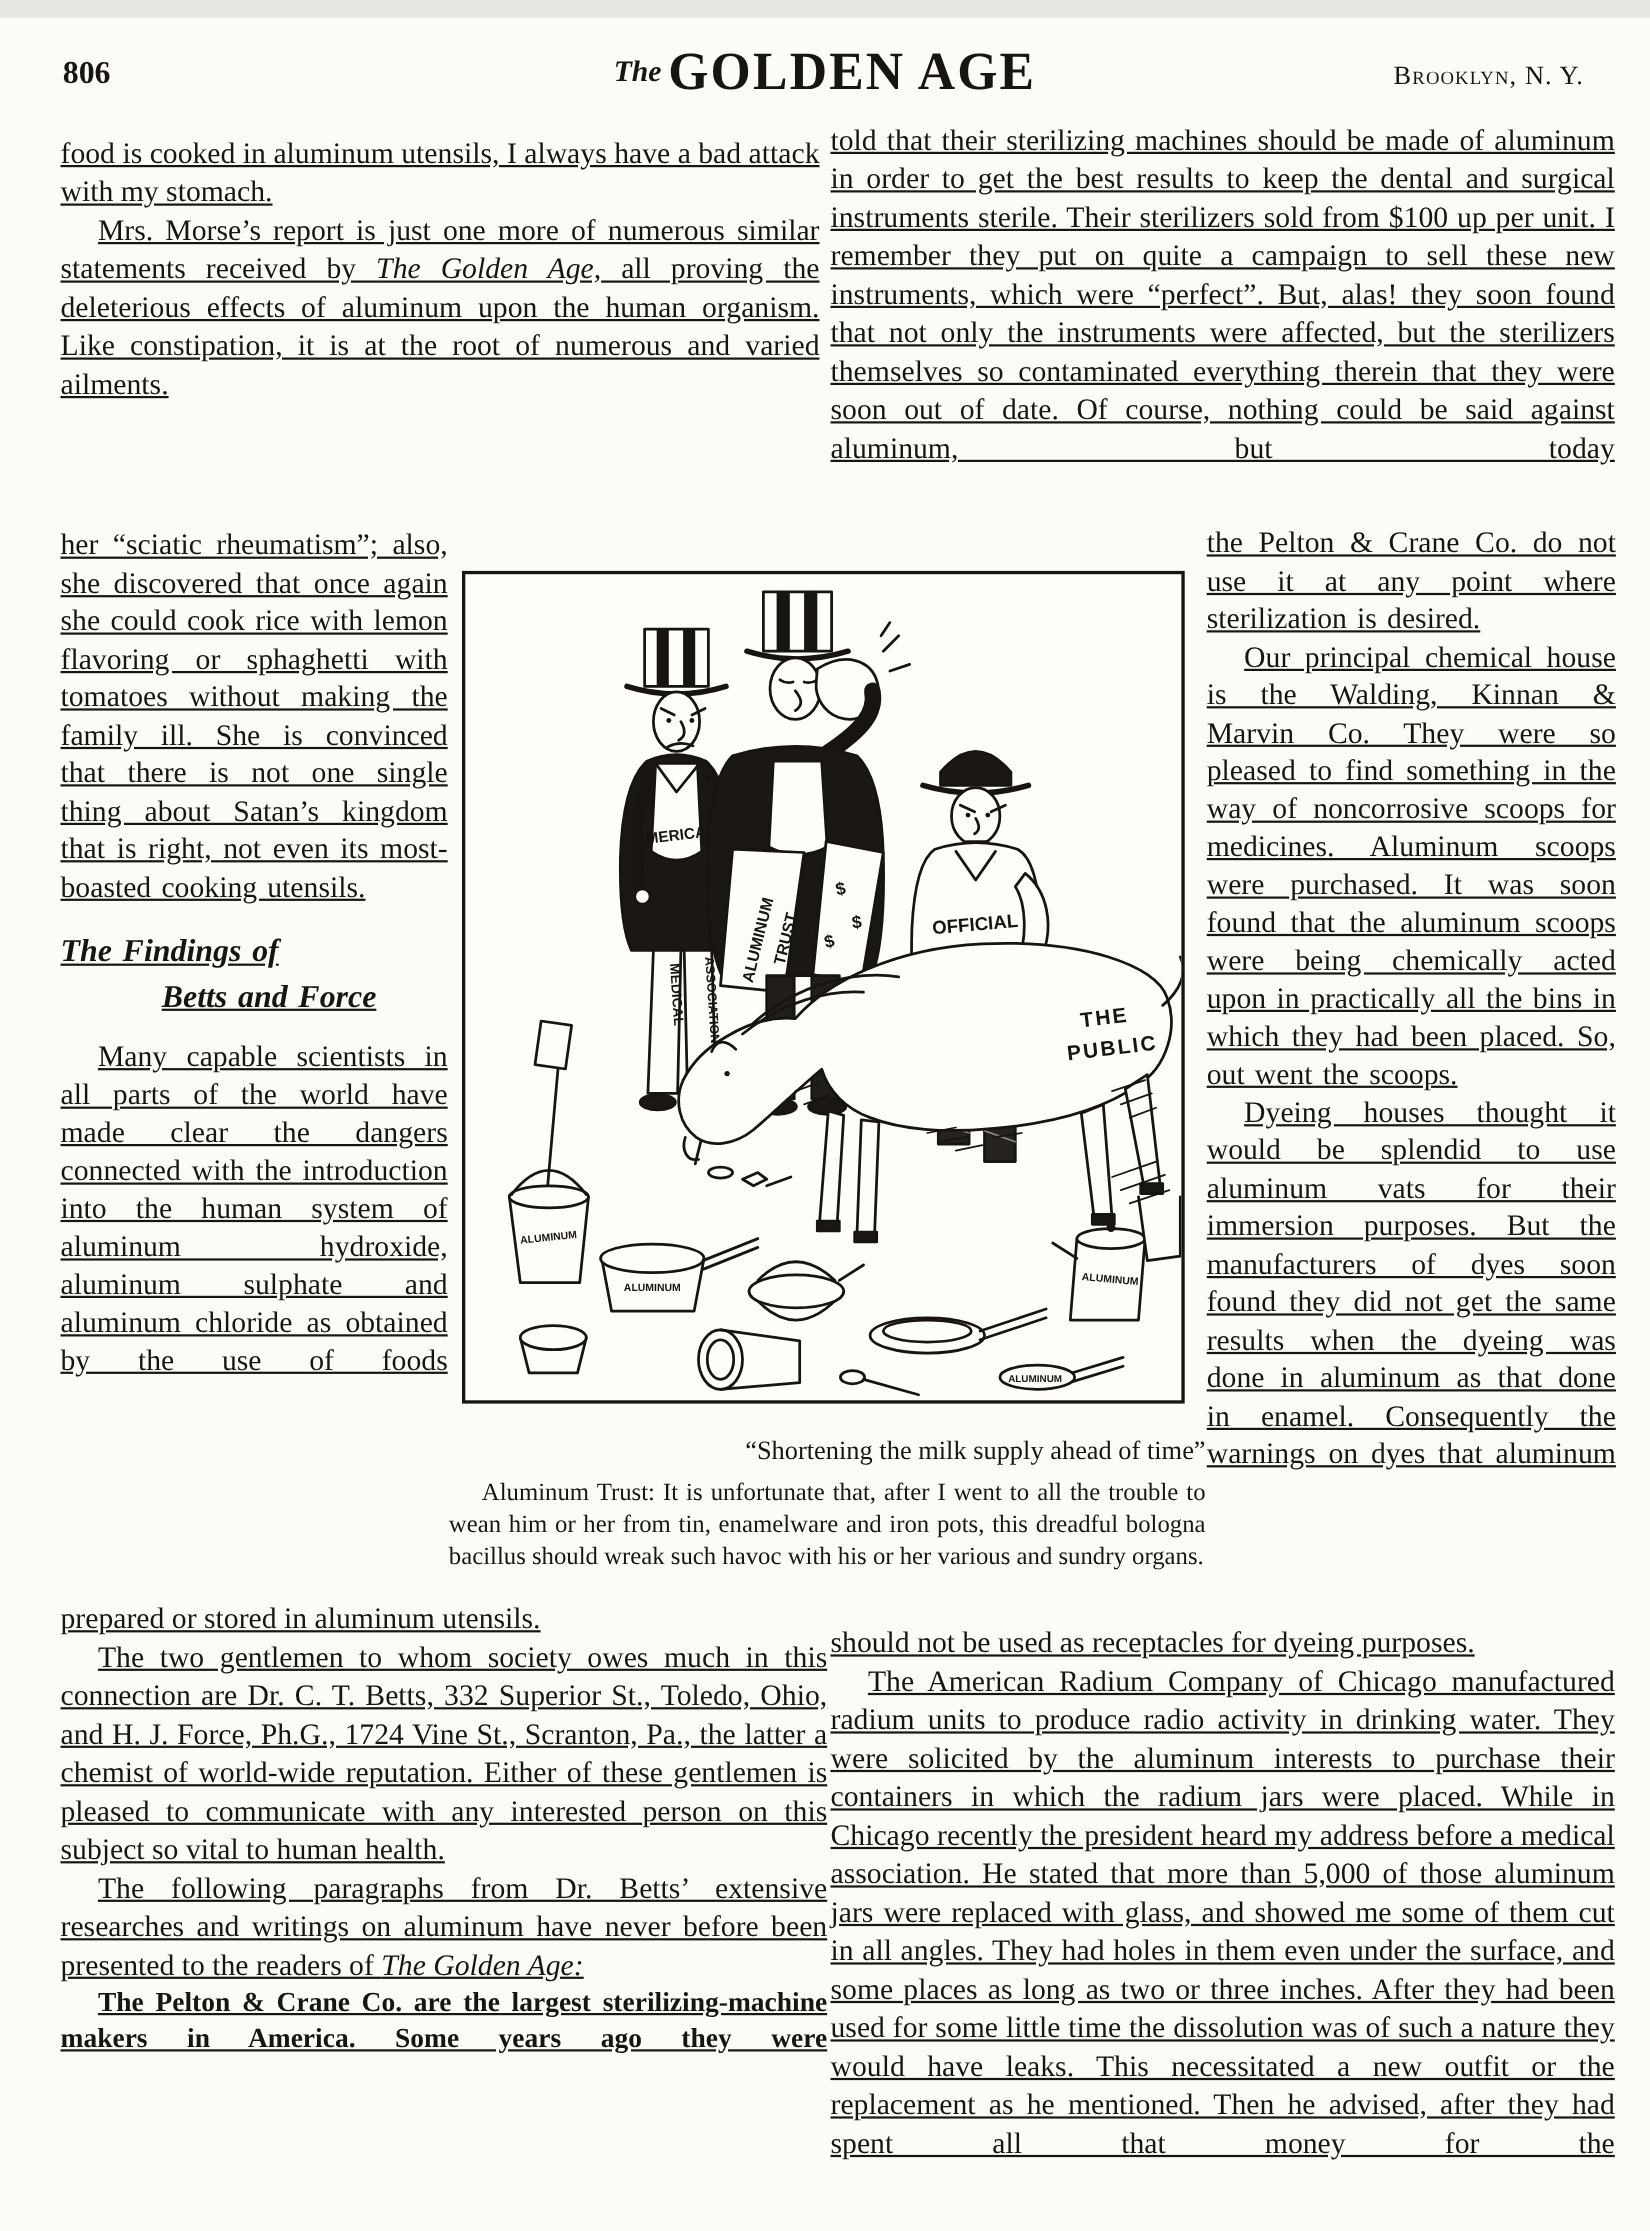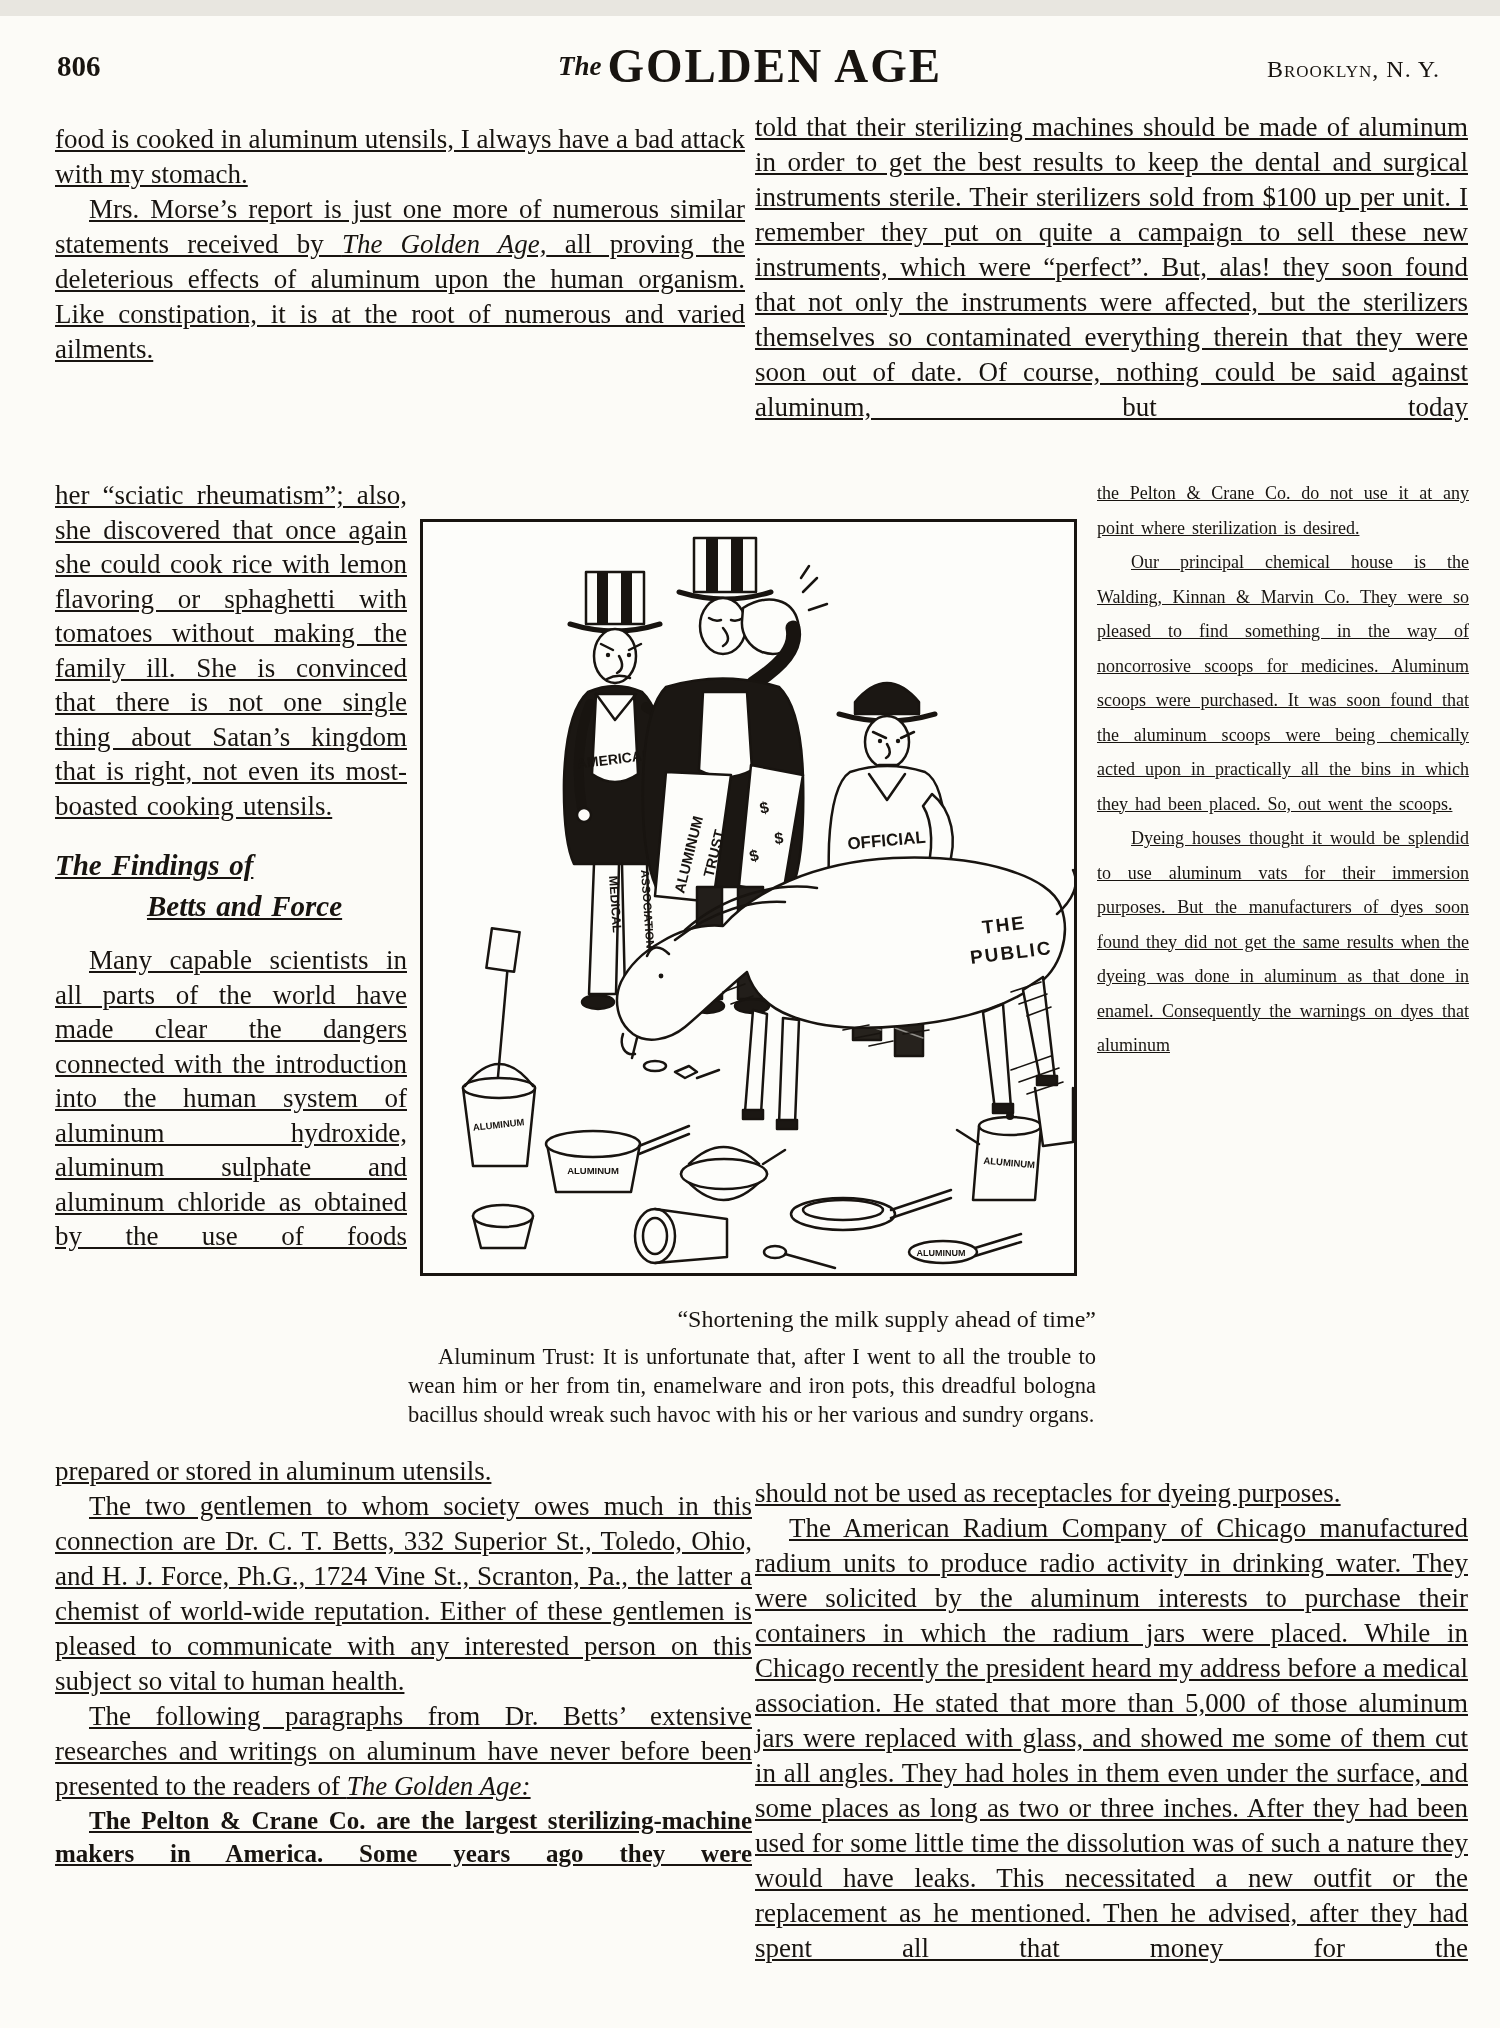--- a/index.html
+++ b/index.html
@@ -16,21 +16,21 @@
   .hdr-loc{position:absolute; right:60px; top:40px; font-size:24px; font-variant:small-caps; letter-spacing:1px;text-align:right;}
 
   
   .block{position:absolute; text-align:justify; text-justify:inter-word;text-decoration:underline;}
   .block p{margin:0; padding:0;}
   .block p.indent{text-indent:34px;}
   .block p.cont{text-align-last:justify;}
   .lt{left:55px;  top:106px;  width:690px; font-size:27px; line-height:35px;}
   .rt{left:755px; top:94px;  width:713px; font-size:27px; line-height:35px;}
   .ln{left:55px;  top:462px;  width:352px; font-size:27px; line-height:34.5px; word-spacing:2.5px;}
-  .rn{left:1097px;top:460px;  width:372px; font-size:18px; line-height:34.5px; word-spacing:2.5px;}
+  .rn{left:1097px;top:460px;  width:372px; font-size:27px; line-height:34.5px; word-spacing:2.5px;}
   .lb{left:55px;  top:1438px; width:697px; font-size:27px; line-height:35px;}
   .rb{left:755px; top:1460px; width:713px; font-size:27px; line-height:35px;}
   .block p.excerpt{font-size:25px; line-height:33px; font-weight:bold;}
 
   .findings{font-weight:bold; font-style:italic; font-size:29px; line-height:41px;
             margin:22px 0 16px 0; text-align:left;}
   .findings .l2{padding-left:92px;}
 
   
   .cartoon{position:absolute; left:420px; top:503px; width:657px; height:757px;

